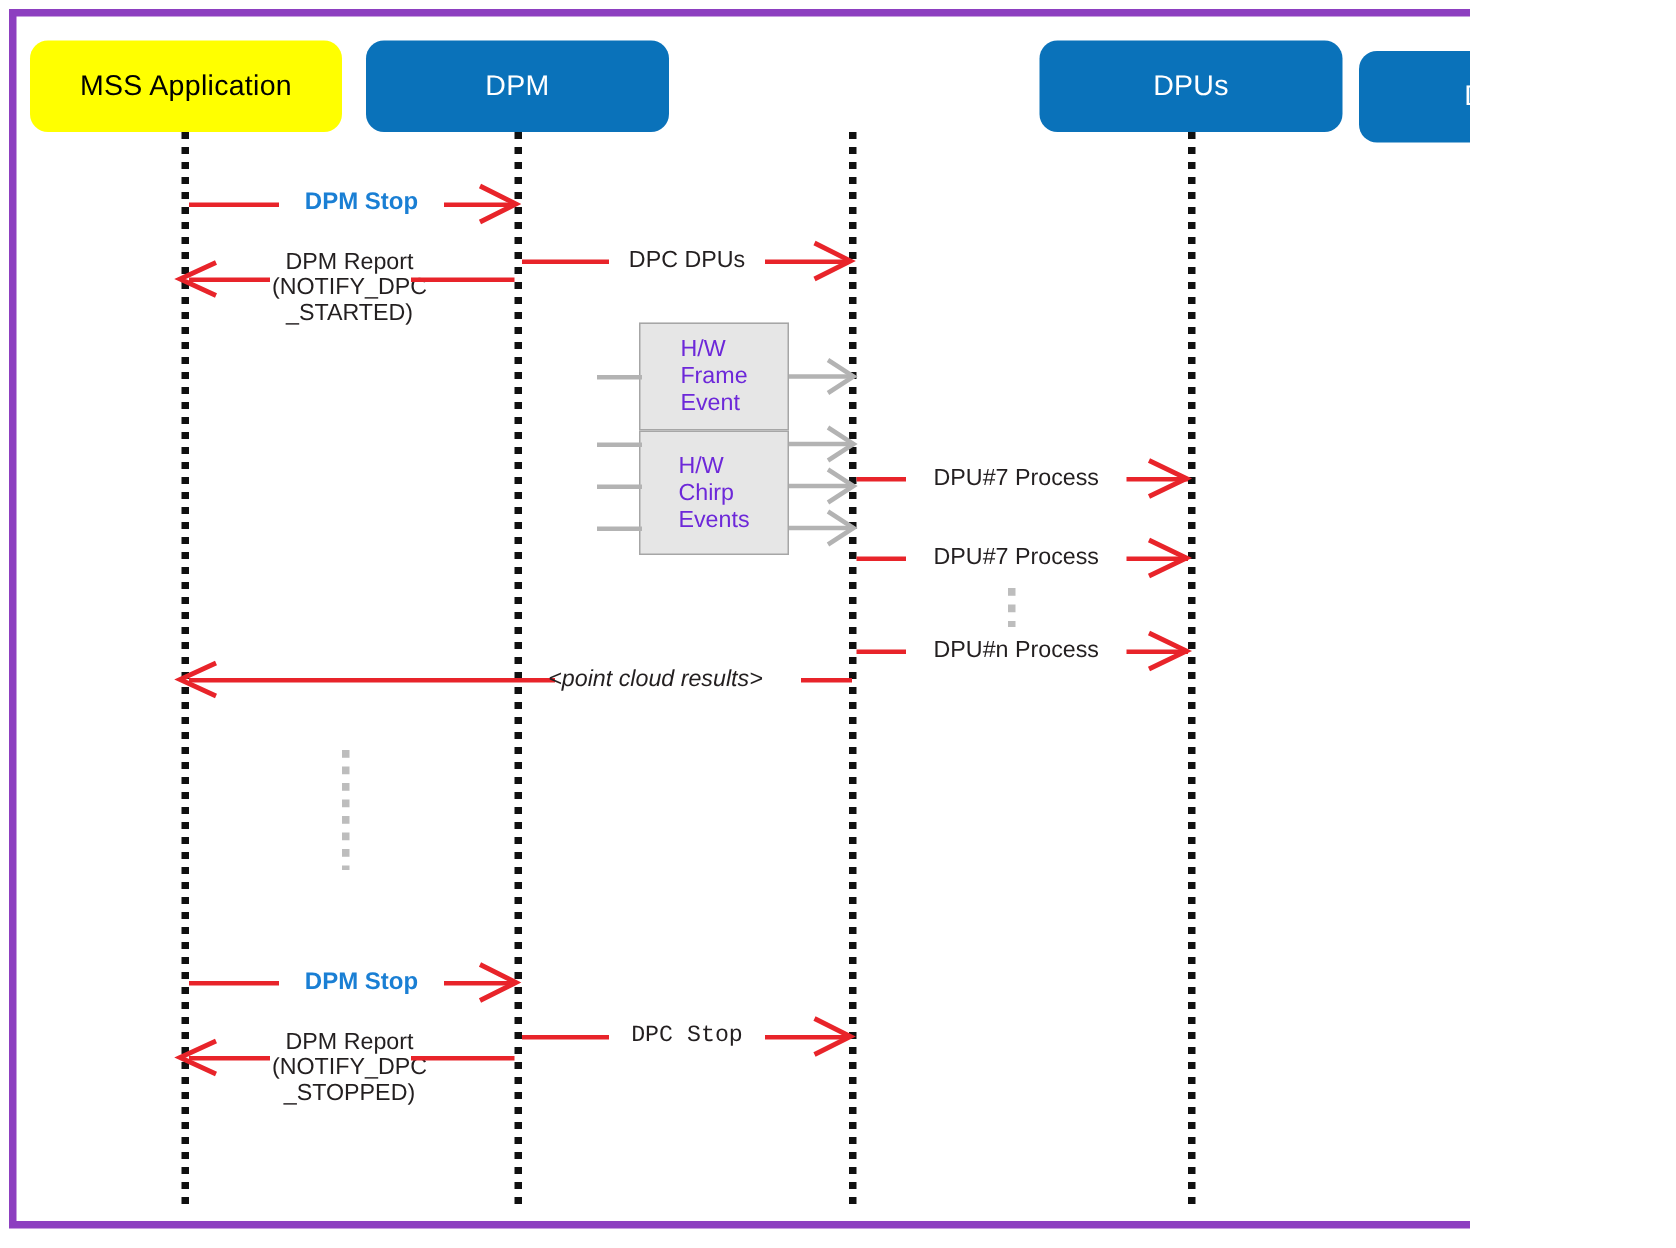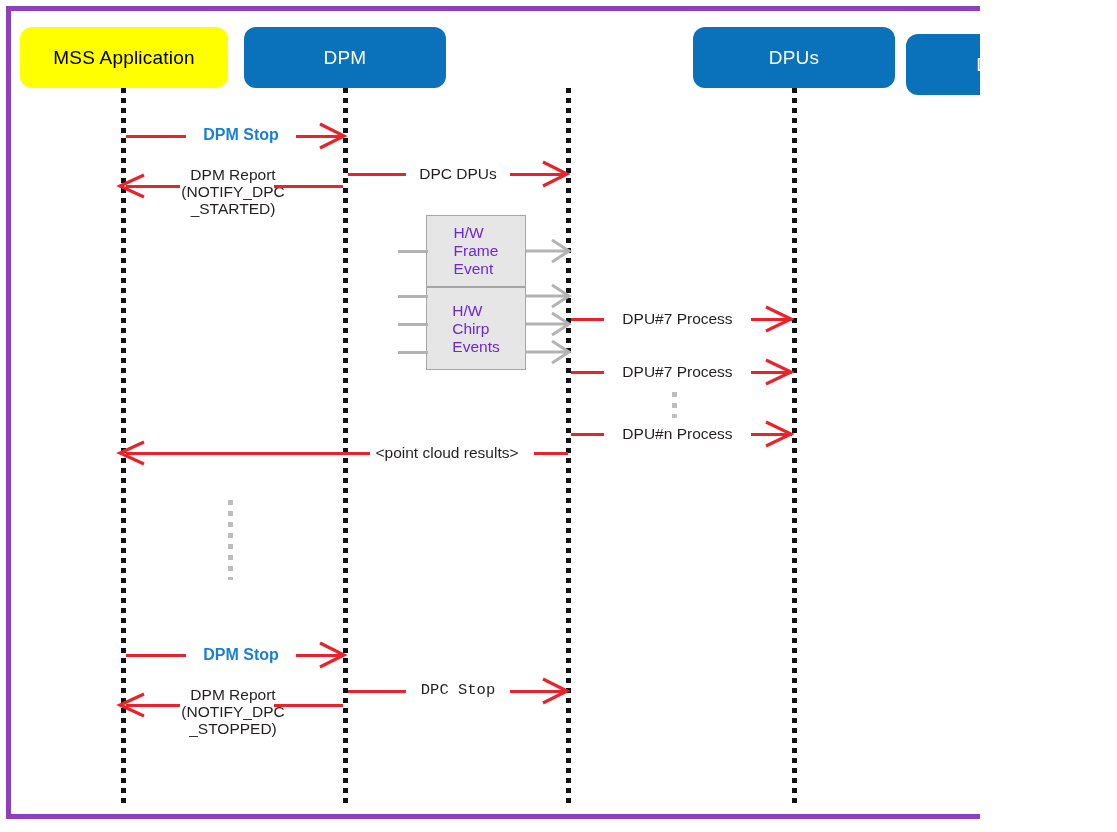--- a/index.html
+++ b/index.html
@@ -211,21 +211,21 @@
   <div class="vdots" style="left:672px; top:392px; height:26px;"></div>
 
   <div class="rline" style="left:571px; top:433px; width:33px;"></div>
   <div class="msg-label" style="left:604px; top:425px; width:147px;">DPU#n  Process</div>
   <div class="rline" style="left:751px; top:433px; width:41px;"></div>
   <svg class="arrow-svg" style="left:762px; top:420px;" width="32" height="28">
     <polyline points="4,2 29,14 4,26" fill="none" stroke="#e8242a" stroke-width="3.2" stroke-linecap="butt"></polyline>
   </svg>
 
   <div class="rline" style="left:126px; top:452px; width:244px;"></div>
-  <div class="msg-label mono-ang" style="left:364px; top:444px; width:166px;">&lt;point cloud results&gt;</div>
+  <div class="msg-label mono-ang" style="left:354px; top:444px; width:166px;font-style:italic;">&lt;point cloud results&gt;</div>
   <div class="rline" style="left:534px; top:452px; width:34px;"></div>
   <svg class="arrow-svg" style="left:116px; top:440px;" width="32" height="28">
     <polyline points="28,2 4,13 28,24" fill="none" stroke="#e8242a" stroke-width="3.2" stroke-linecap="butt"></polyline>
   </svg>
 
   <div class="vdots" style="left:228px; top:500px; height:80px;"></div>
 
   <div class="rline" style="left:126px; top:654px; width:60px;"></div>
   <div class="msg-label blue-bold" style="left:186px; top:646px; width:110px;">DPM Stop</div>
   <div class="rline" style="left:296px; top:654px; width:47px;"></div>

